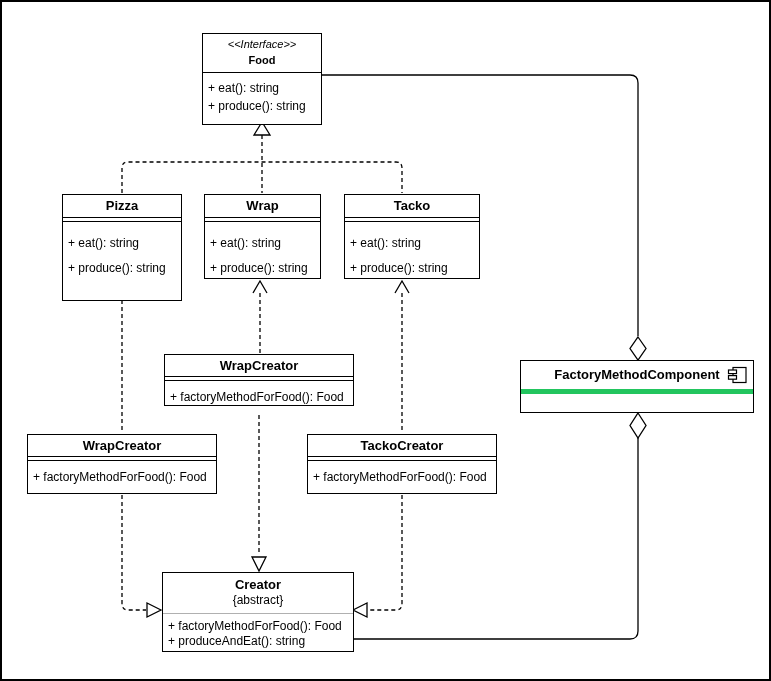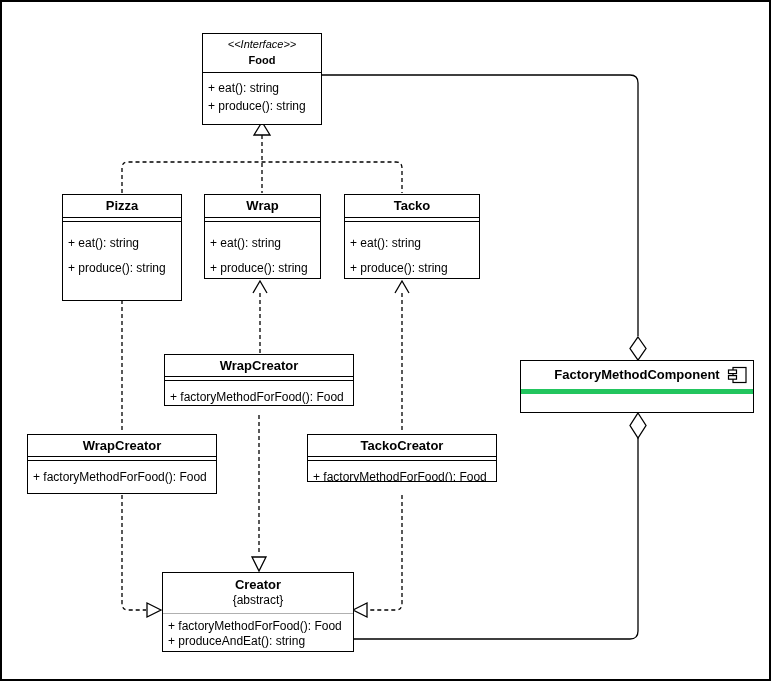--- a/index.html
+++ b/index.html
@@ -138,21 +138,21 @@
   </div>
 
   <div class="uml-class b-sub" style="left:25px;top:432px;width:190px;height:60px">
     <div class="title">WrapCreator</div>
     <div class="attrs"></div>
     <div class="methods">
       <div>+ factoryMethodForFood(): Food</div>
     </div>
   </div>
 
-  <div class="uml-class b-sub" style="left:305px;top:432px;width:190px;height:48px">
+  <div class="uml-class b-sub" style="left:305px;top:432px;width:190px;height:60px">
     <div class="title">TackoCreator</div>
     <div class="attrs"></div>
     <div class="methods">
       <div>+ factoryMethodForFood(): Food</div>
     </div>
   </div>
 
   <div class="uml-class b-creator" style="left:160px;top:570px;width:192px;height:80px">
     <div class="title">
       <div class="cname">Creator</div>

